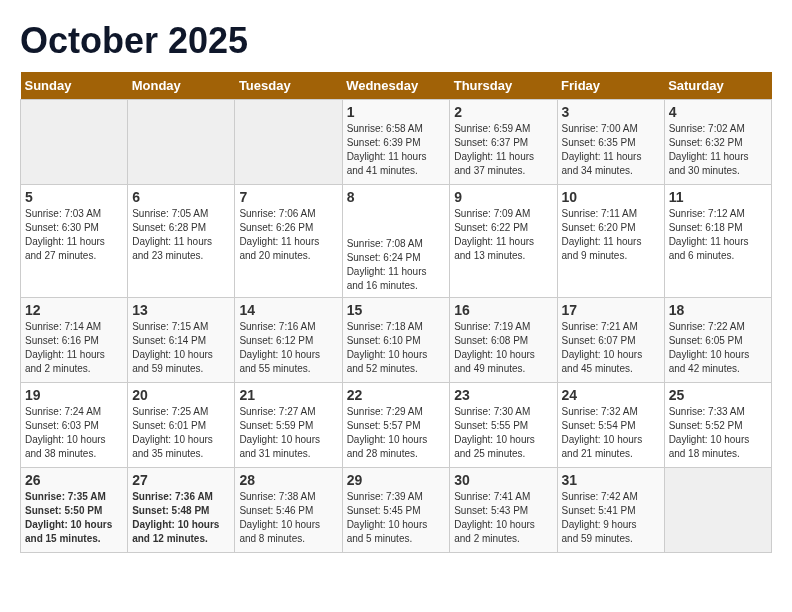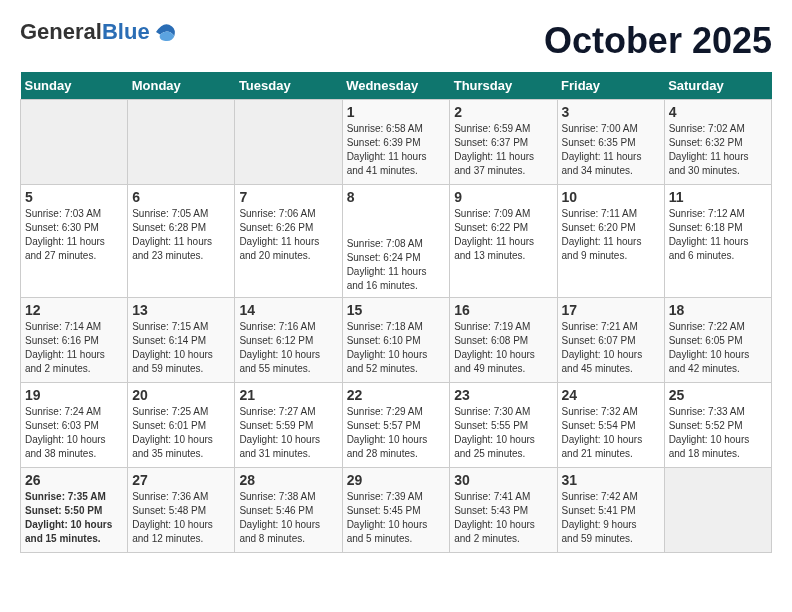--- a/index.html
+++ b/index.html
@@ -44,21 +44,21 @@
     .location {
       font-size: 16px;
       color: #333;
     }
     table {
       width: 100%;
       border-collapse: collapse;
       font-size: 11px;
     }
     thead tr th {
-      background-color: #0f766e;
+      background-color: #a16207;
       color: #fff;
       padding: 6px 4px;
       text-align: left;
       font-size: 13px;
       font-weight: bold;
     }
     tbody tr td {
       border: 1px solid #ccc;
       vertical-align: top;
       padding: 4px;
@@ -82,33 +82,20 @@
       line-height: 1.4;
     }
     td.empty {
       background: #efefef !important;
     }
   </style>
 </head>
 <body>
 
 <div class="header">
-  <div class="logo">
-    <div>
-      <div style="display:flex;align-items:center;">
-        <span class="logo-text">
-          <span class="logo-general">General</span><span class="logo-blue">Blue</span>
-        </span>
-        <svg class="logo-icon" viewBox="0 0 30 30" xmlns="http://www.w3.org/2000/svg">
-          <path d="M5 15 Q15 0 25 8 Q30 12 28 20 Q20 10 10 18 Z" fill="#2a6db5"></path>
-          <path d="M10 18 Q20 10 28 20 Q25 28 15 26 Q8 24 10 18 Z" fill="#5ba3e0"></path>
-        </svg>
-      </div>
-    </div>
-  </div>
   <div class="title-block">
     <div class="month-title">October 2025</div>
   </div>
 </div>
 
 <table>
   <thead>
     <tr>
     <th>Sunday</th>
         <th>Monday</th>
@@ -309,21 +296,21 @@
       <tr>
         <td>
           <span class="day-number">26</span>
           <div class="day-info" style="white-space: pre-line; font-weight: bold;">Sunrise: 7:35 AM
 Sunset: 5:50 PM
 Daylight: 10 hours
 and 15 minutes.</div>
         </td>
         <td>
           <span class="day-number">27</span>
-          <div class="day-info" style="white-space: pre-line;">Sunrise: 7:36 AM
+          <div class="day-info" style="white-space: pre-line; font-weight: bold;">Sunrise: 7:36 AM
 Sunset: 5:48 PM
 Daylight: 10 hours
 and 12 minutes.</div>
         </td>
         <td>
           <span class="day-number">28</span>
           <div class="day-info" style="white-space: pre-line;">Sunrise: 7:38 AM
 Sunset: 5:46 PM
 Daylight: 10 hours
 and 8 minutes.</div>

